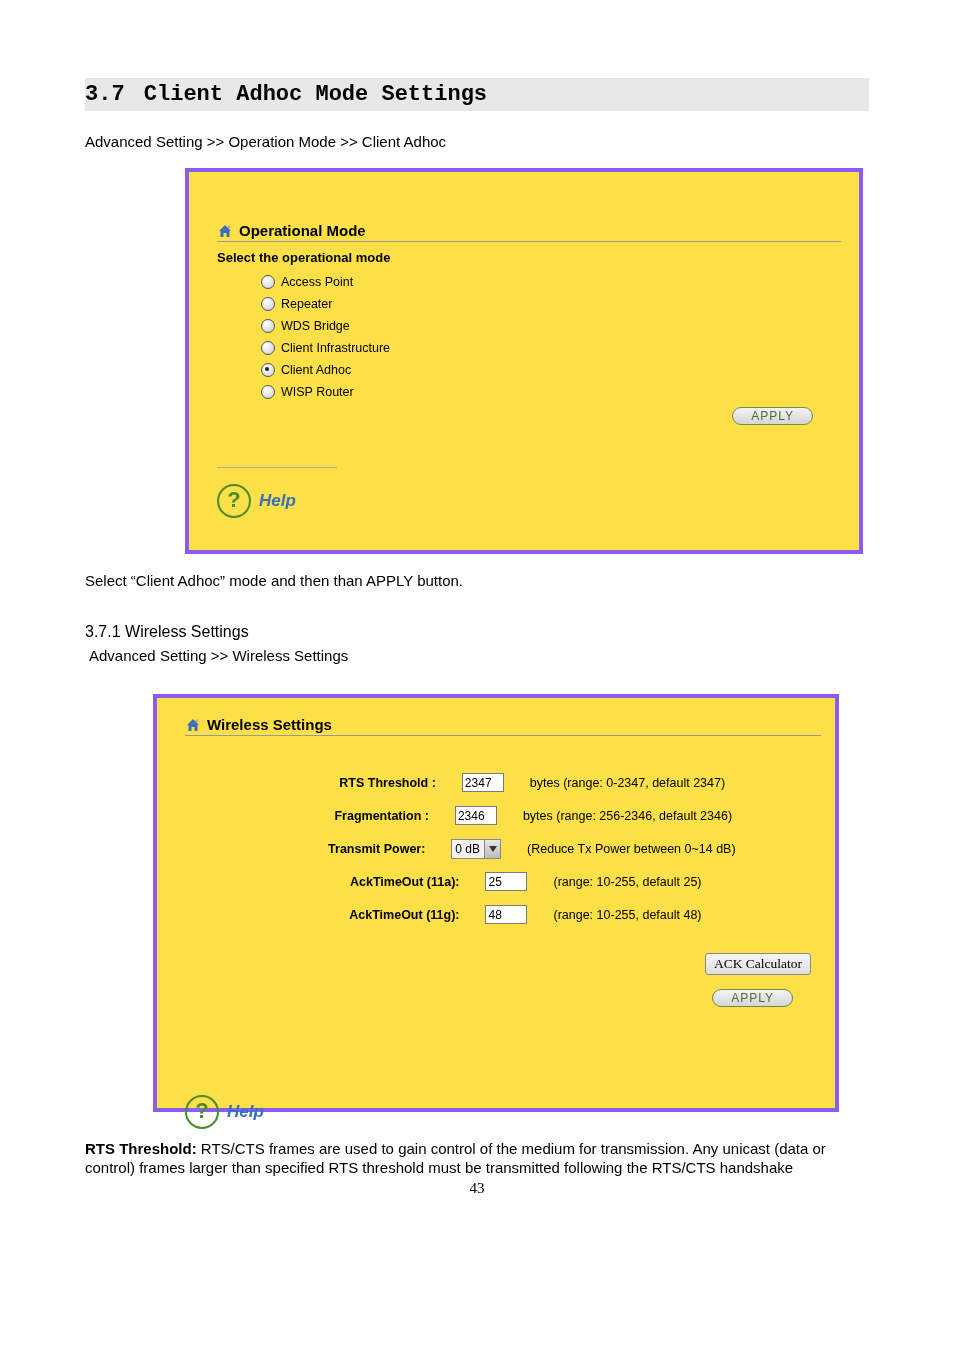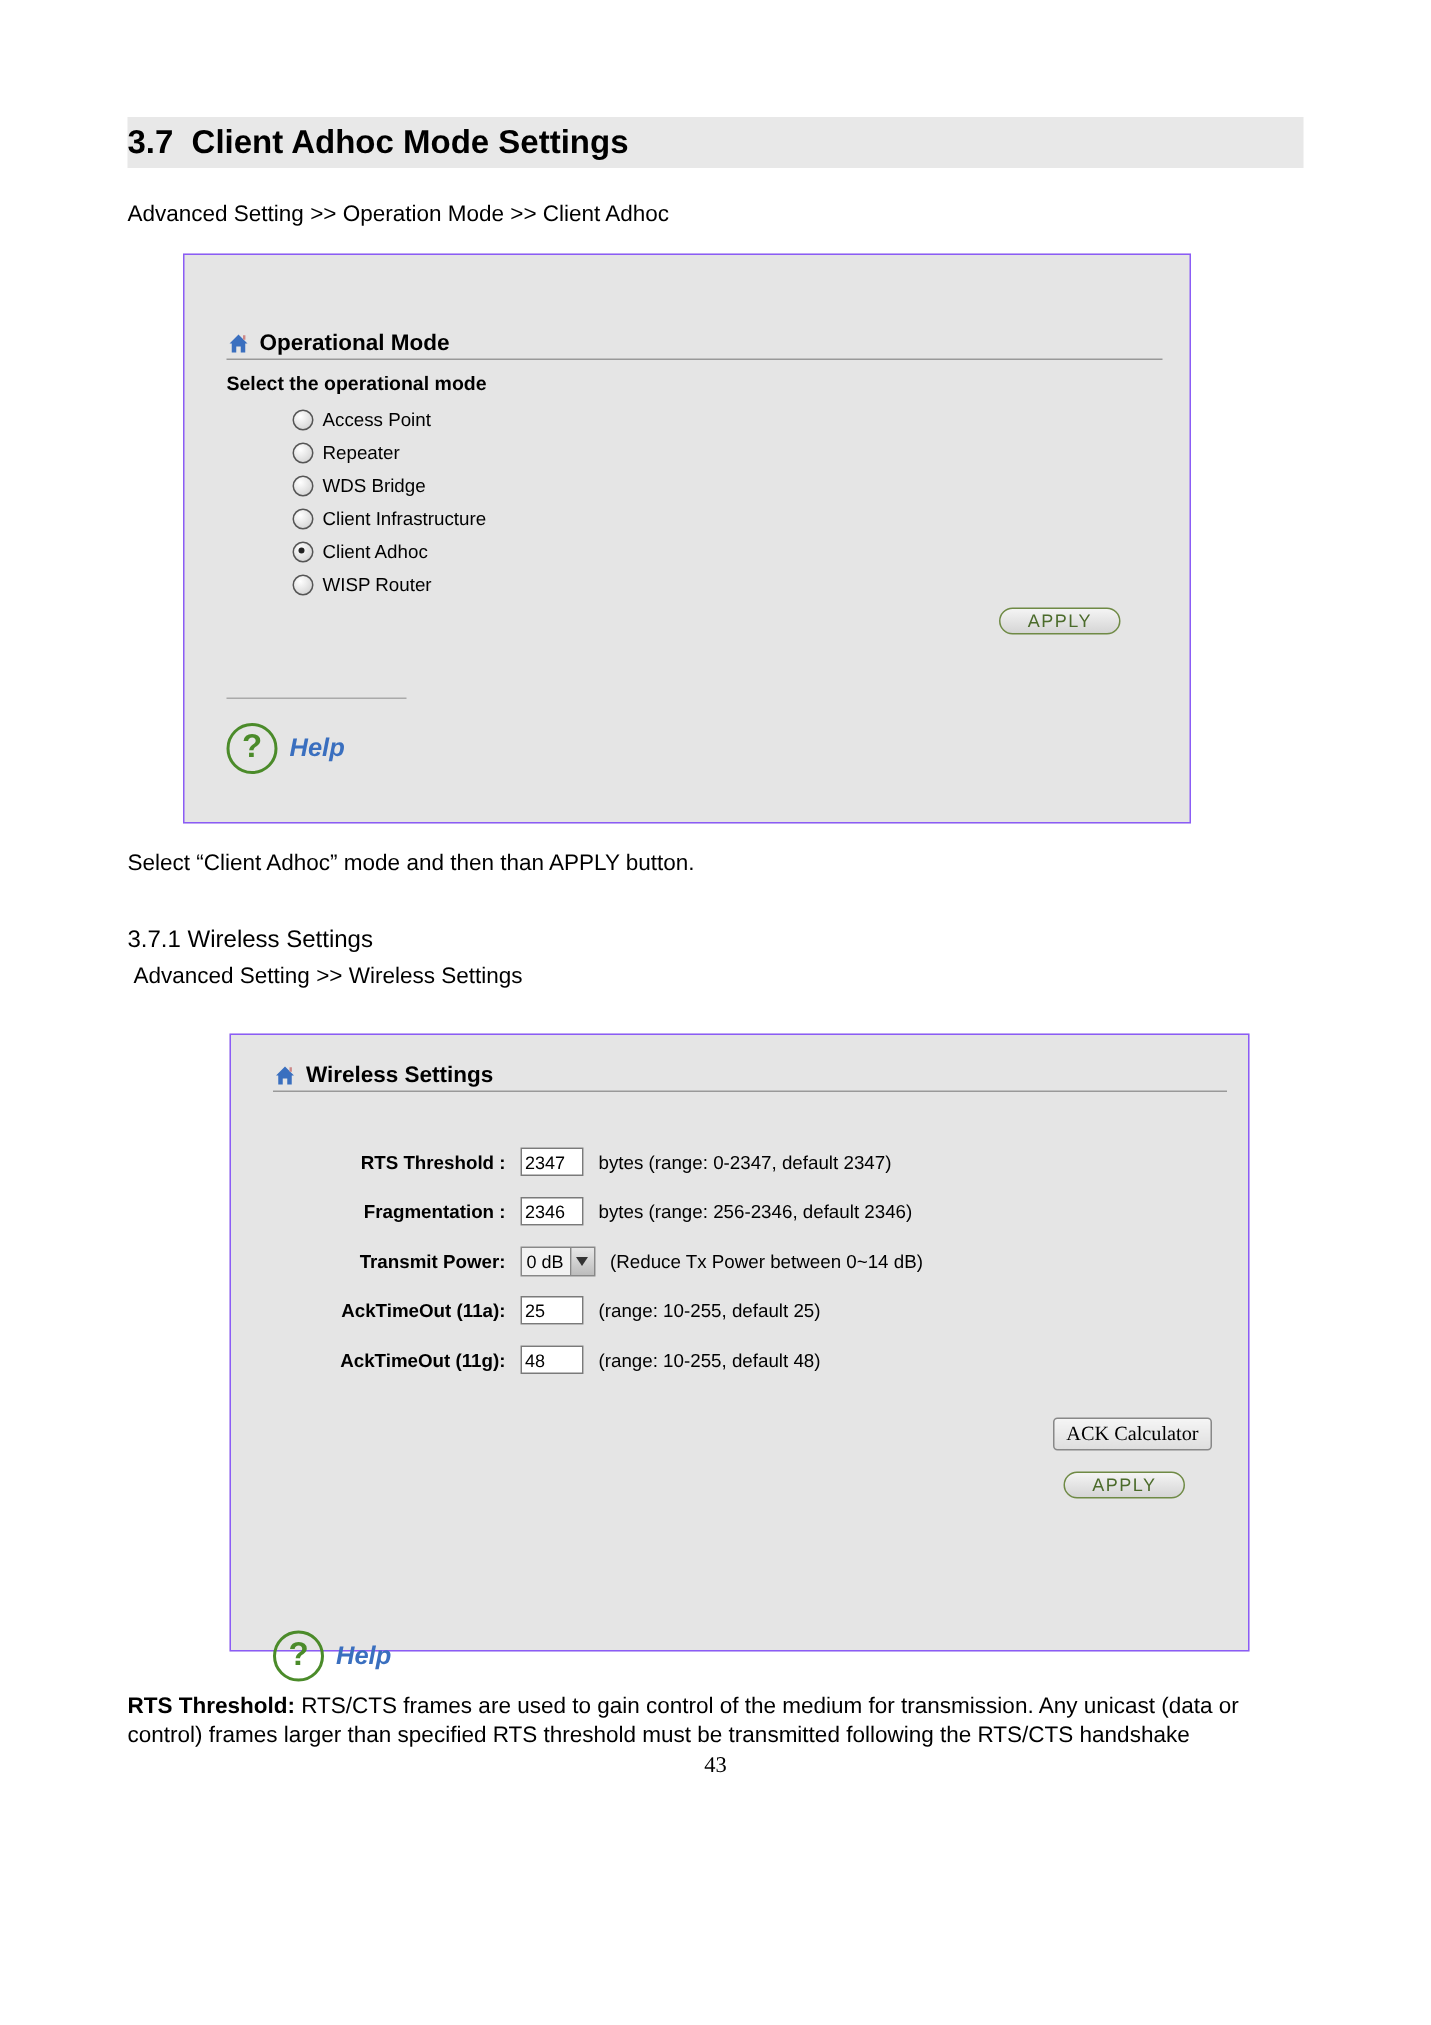--- a/index.html
+++ b/index.html
@@ -10,41 +10,42 @@
   }
   .page {
     padding: 78px 85px 0 85px;
   }
   .section-heading {
     background: #e8e8e8;
     padding: 4px 4px 4px 0;
     font-size: 22px;
     font-weight: bold;
     margin: 0 0 22px 0;
+    font-family: Liberation Mono, monospace;
   }
   .section-heading .num { padding-right: 6px; }
   .breadcrumb {
     font-size: 15px;
     margin-bottom: 18px;
   }
   .sub-heading {
     font-size: 16px;
     font-weight: normal;
     margin: 34px 0 4px 0;
   }
   .breadcrumb2 {
     font-size: 15px;
     margin: 6px 0 30px 4px;
   }
   
   .shot {
-    border: 1px solid #8b5cf6;
-    margin: 0 0 18px 37px;
+    border: 4px solid #8b5cf6;
+    margin: 0 0 18px 100px;
     width: 624px;
-    background: #e5e5e5;
+    background: #fde047;
   }
   .shot.shot1 { padding: 50px 18px 20px 28px; height: 308px; }
   .shot.shot2 { padding: 18px 14px 0 28px; height: 392px; margin-left: 68px; width: 636px;}
   .panel-title {
     display: flex;
     align-items: center;
     gap: 6px;
     border-bottom: 1px solid #999;
     padding-bottom: 2px;
     margin-bottom: 8px;
@@ -130,21 +131,22 @@
     font-size: 15px;
     margin: 12px 0 0 0;
   }
 
   
   .ws-rows { margin: 30px 0 0 0; }
   .ws-row {
     display: flex;
     align-items: center;
     height: 33px;
-    gap: 10px;
+    gap: 26px;
+    justify-content: center;
   }
   .ws-lbl {
     width: 155px;
     text-align: right;
     font-weight: bold;
     font-size: 12.5px;
   }
   .ws-inp {
     border: 1px solid #7a7a7a;
     background: #fff;

